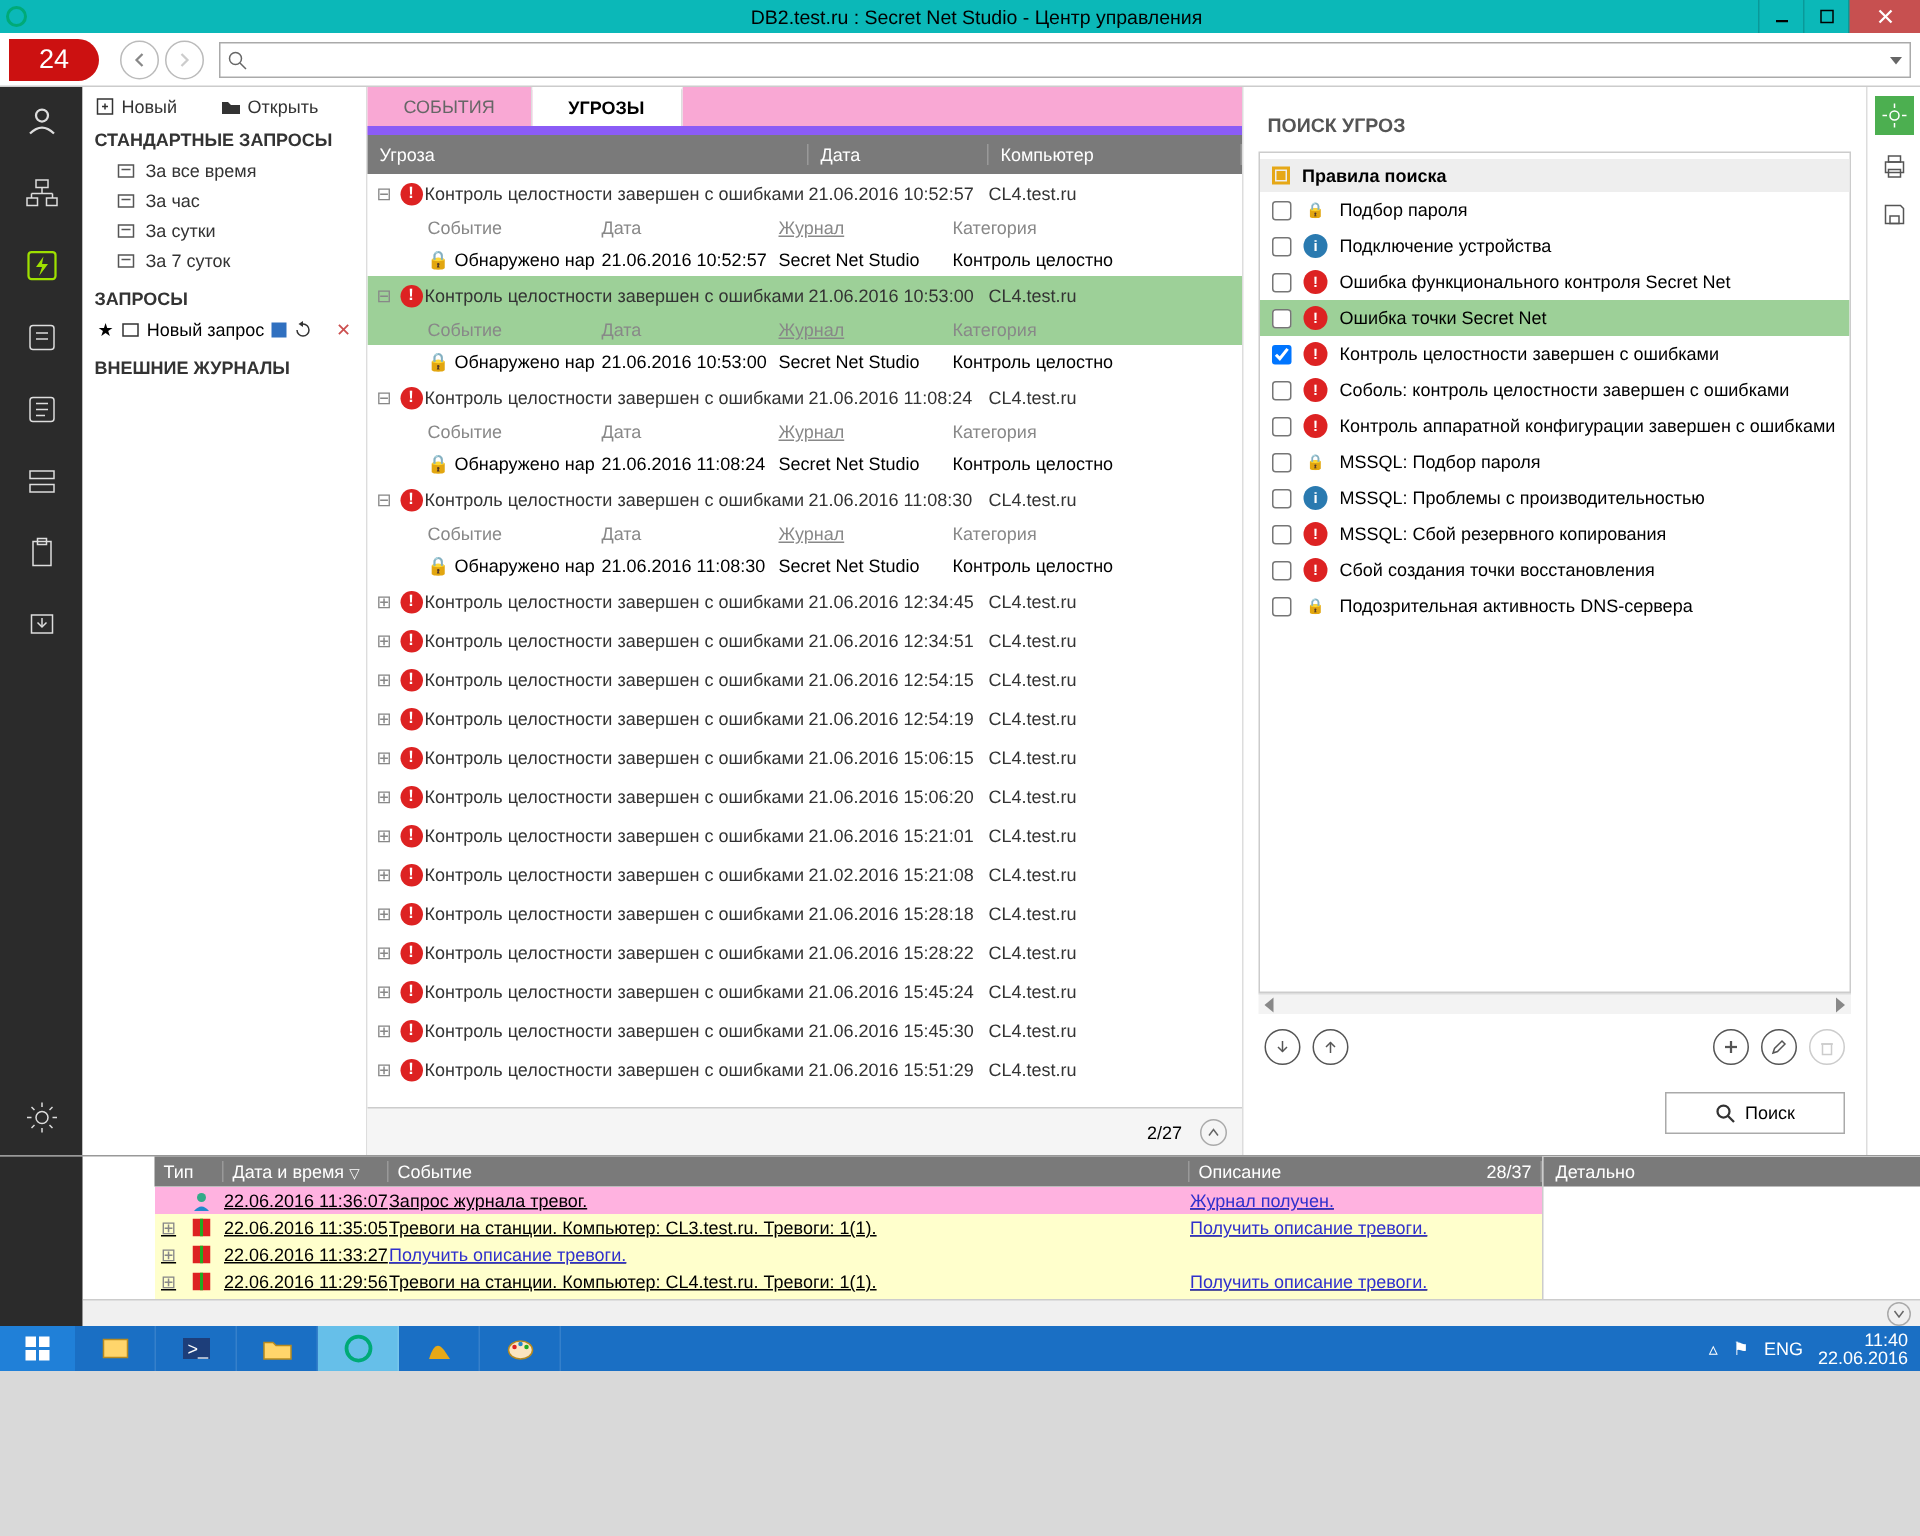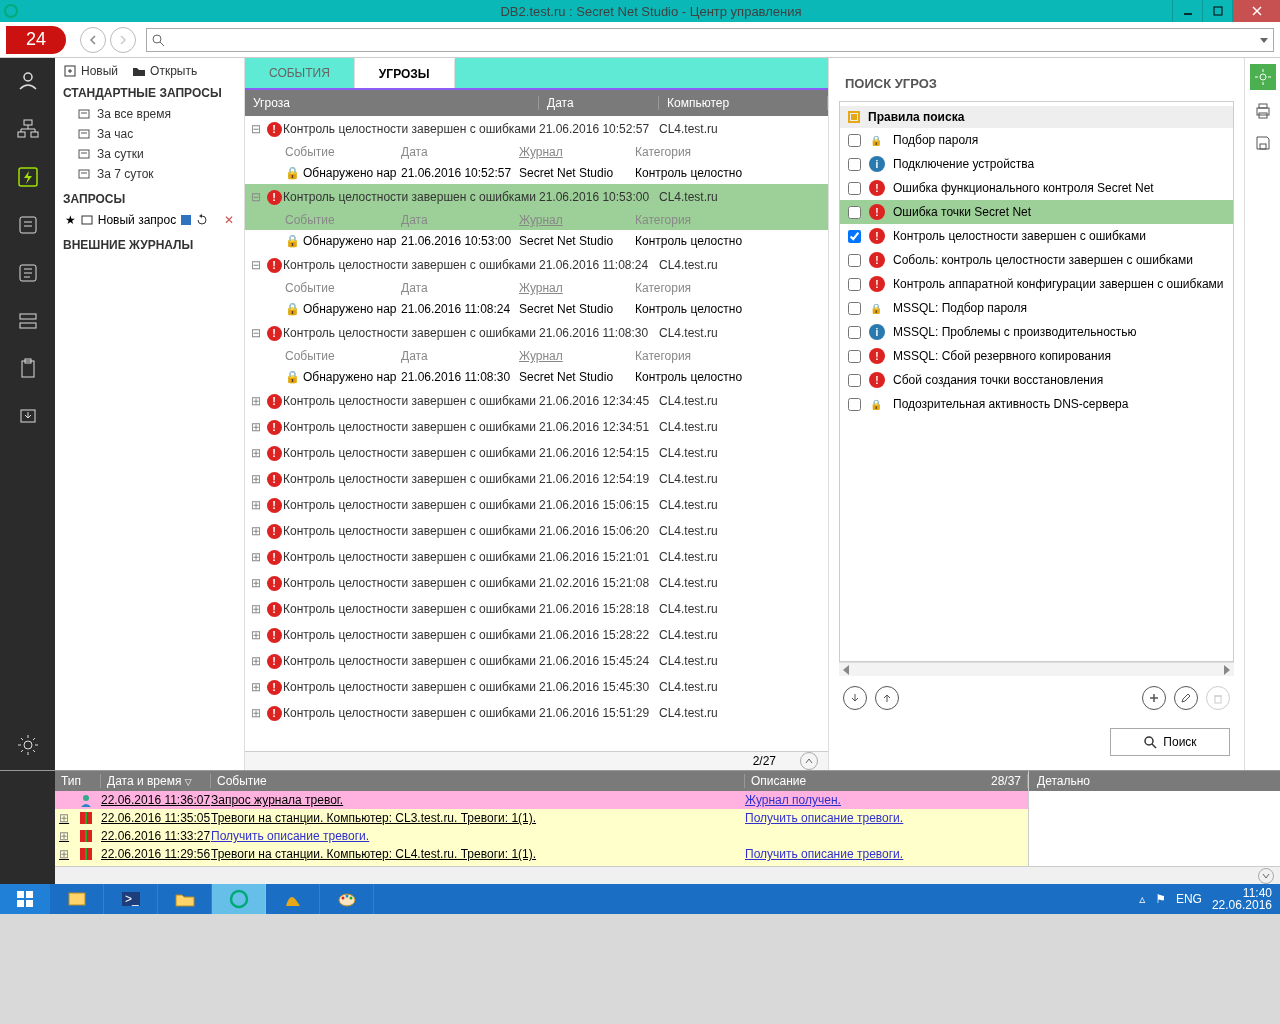--- a/index.html
+++ b/index.html
@@ -1,45 +1,45 @@
 <!DOCTYPE html>
 <html><head>
 <meta charset="utf-8">
 <style>
 * { margin:0; padding:0; box-sizing:border-box; font-family:"Segoe UI",Tahoma,sans-serif; font-size:12px; }
 html,body{width:1280px;height:1024px;overflow:hidden;background:#d9d9d9;}
-.titlebar{height:22px;background:#0bb8b8;display:flex;align-items:center;color:#404040;position:relative;}
+.titlebar{height:22px;background:#0bb8b8;display:flex;align-items:center;color:#000000;position:relative;}
 .titlebar .appicon{width:22px;height:22px;display:flex;align-items:center;justify-content:center;}
 .titlebar .title{flex:1;text-align:center;font-size:13px;}
 .tbtns{position:absolute;right:0;top:0;display:flex;}
 .tbtn{width:30px;height:22px;display:flex;align-items:center;justify-content:center;border-left:1px solid #0a9999;cursor:pointer;}
 .tbtn.close{background:#c75050;width:48px;}
 .toolbar{height:36px;background:#fff;border-bottom:1px solid #ccc;display:flex;align-items:center;padding:0 6px;gap:4px;}
 .redbadge{background:#c11;color:#fff;min-width:60px;height:28px;border-radius:0 14px 14px 0;display:flex;align-items:center;justify-content:center;font-size:18px;margin-right:10px;}
 .navbtn{width:26px;height:26px;border:1px solid #bbb;border-radius:13px;display:flex;align-items:center;justify-content:center;color:#888;cursor:pointer;}
 .navbtn.disabled{color:#ccc;}
 .searchbar{flex:1;height:24px;border:1px solid #aaa;display:flex;align-items:center;padding:0 4px;margin-left:6px;}
 .searchbar input{flex:1;border:none;outline:none;height:20px;}
 
 .main{display:flex;height:calc(1024px - 22px - 36px - 110px - 114px - 30px);}
 .leftrail{width:55px;background:#2b2b2b;display:flex;flex-direction:column;align-items:center;padding-top:8px;gap:18px;}
 .leftrail .ric{width:30px;height:30px;color:#ddd;display:flex;align-items:center;justify-content:center;cursor:pointer;}
 .leftrail .ric.active{color:#9ee000;}
 .leftrail .spacer{flex:1;}
 
 .sidepanel{width:190px;background:#fff;border-right:1px solid #ddd;padding:6px 8px;overflow:hidden;}
-.sp-top{display:flex;gap:14px;margin-bottom:8px;}
+.sp-top{display:flex;gap:29px;margin-bottom:8px;}
 .sp-top a{color:#333;display:flex;align-items:center;gap:4px;cursor:pointer;}
 .sp-h{font-weight:bold;color:#333;margin:8px 0 4px;}
 .sp-item{display:flex;align-items:center;gap:6px;padding:3px 0 3px 14px;color:#333;cursor:pointer;}
 .sp-query{display:flex;align-items:center;gap:4px;padding:3px 2px;margin-top:4px;}
 .sp-query .qclose{color:#cc5050;margin-left:auto;cursor:pointer;}
 
 .center{flex:1;background:#fff;display:flex;flex-direction:column;min-width:0;}
-.tabs{height:32px;background:#5eead4;display:flex;border-bottom:2px solid #8b5cf6;}
+.tabs{height:32px;background:#f9a8d4;display:flex;border-bottom:6px solid #8b5cf6;}
 .tab{padding:0 24px;display:flex;align-items:center;color:#666;border-right:1px solid #ddd;cursor:pointer;}
 .tab.active{background:#fff;color:#000;font-weight:600;border-top:2px solid #fff;}
 .colhdr{height:26px;background:#7a7a7a;color:#fff;display:flex;align-items:center;}
 .colhdr .c{padding:0 8px;border-right:1px solid #999;}
 .c1{width:294px;} .c2{width:120px;} .c3{flex:1;}
 .threatlist{flex:1;overflow:auto;position:relative;}
 .trow{display:flex;align-items:center;height:26px;padding-left:6px;color:#333;}
 .trow .exp{width:14px;color:#888;cursor:pointer;}
 .trow .ic{width:18px;text-align:center;}
 .trow .t1{width:256px;overflow:hidden;white-space:nowrap;text-overflow:ellipsis;}
@@ -50,21 +50,21 @@
 .subhdr span:nth-child(1){width:116px;}
 .subhdr span:nth-child(2){width:118px;}
 .subhdr span:nth-child(3){width:116px;text-decoration:underline;}
 .subrow{display:flex;padding-left:40px;height:22px;align-items:center;}
 .subrow .lic{width:18px;color:#e6a817;}
 .subrow span:nth-child(2){width:98px;overflow:hidden;}
 .subrow span:nth-child(3){width:118px;}
 .subrow span:nth-child(4){width:116px;}
 .subrow span:nth-child(5){flex:1;overflow:hidden;}
 .excl{display:inline-flex;width:15px;height:15px;border-radius:50%;background:#d22;color:#fff;align-items:center;justify-content:center;font-size:11px;font-weight:bold;}
-.statusbar{height:19px;border-top:1px solid #ccc;display:flex;align-items:center;justify-content:flex-end;padding:0 10px;gap:24px;background:#f5f5f5;}
+.statusbar{height:32px;border-top:1px solid #ccc;display:flex;align-items:center;justify-content:flex-end;padding:0 10px;gap:12px;background:#f5f5f5;}
 .statusbar .upbtn{width:18px;height:18px;border:1px solid #aaa;border-radius:9px;display:flex;align-items:center;justify-content:center;cursor:pointer;}
 
 .rightpanel{width:416px;background:#fff;border-left:1px solid #ddd;display:flex;flex-direction:column;padding:0;}
 .rp-title{padding:18px 16px 10px;font-weight:bold;color:#555;font-size:13px;}
 .rp-box{border:1px solid #ccc;margin:0 10px;flex:1;overflow:auto;padding:4px 0;}
 .rp-hdr{background:#eee;display:flex;align-items:center;gap:8px;padding:4px 8px;font-weight:600;}
 .rp-item{display:flex;align-items:center;gap:8px;padding:4px 8px;cursor:pointer;}
 .rp-item.sel{background:#9dd098;}
 .rp-item input{margin:0;}
 .rp-item .ric2{width:16px;height:16px;display:inline-flex;align-items:center;justify-content:center;border-radius:50%;font-size:10px;color:#fff;font-weight:bold;}
@@ -641,21 +641,21 @@
           <path d="M3 3 L13 3 L15 5 L15 15 L3 15 Z" fill="none" stroke="#555"></path>
           <rect x="6" y="10" width="6" height="5" fill="none" stroke="#555"></rect>
         </svg>
       </div>
   </div>
 </div>
 
 <div class="bottompanel">
   <div class="bp-left"></div>
   <div class="bp-main">
-    <div style="display:flex;flex:1;min-height:0;">
+    <div style="display:flex;flex:1;min-height:0;padding-left:48px;">
       <div style="flex:1;display:flex;flex-direction:column;min-width:0;">
         <div class="bp-hdr">
           <div class="bc bc0">Тип</div>
           <div class="bc bc1"><span>Дата и время</span> <span style="font-size:9px;">▽</span></div>
           <div class="bc bc2">Событие</div>
           <div class="bc bc3"><span>Описание</span><span class="cnt">28/37</span></div>
         </div>
         <div class="bp-rows" id="bp-rows">
             <div class="bp-row pink">
               <span class="exp2"></span>

